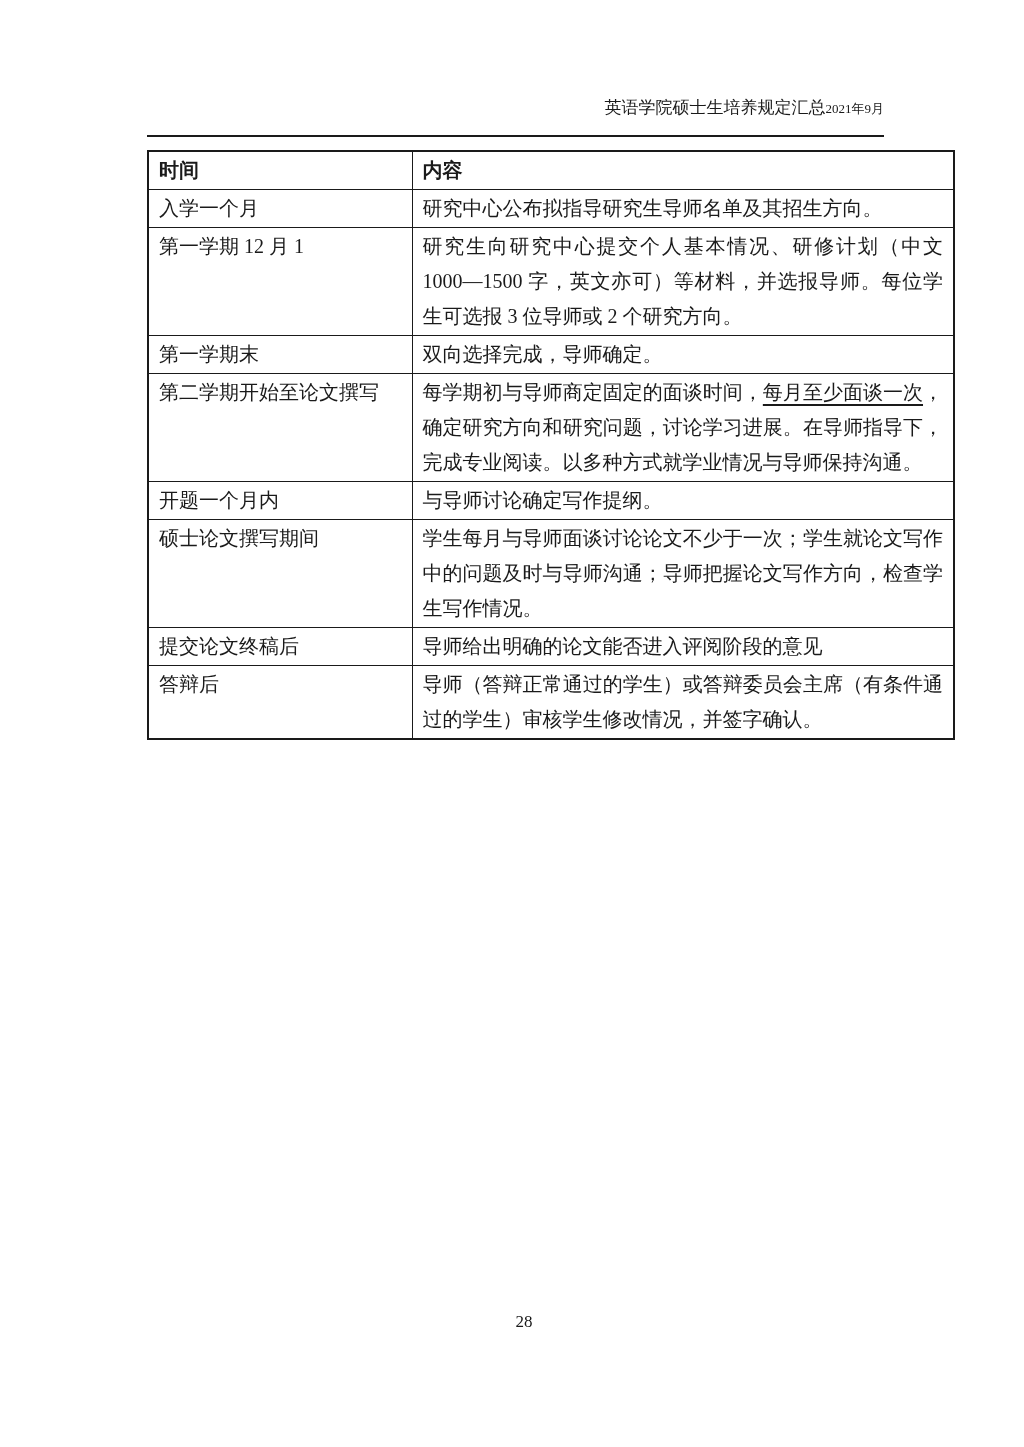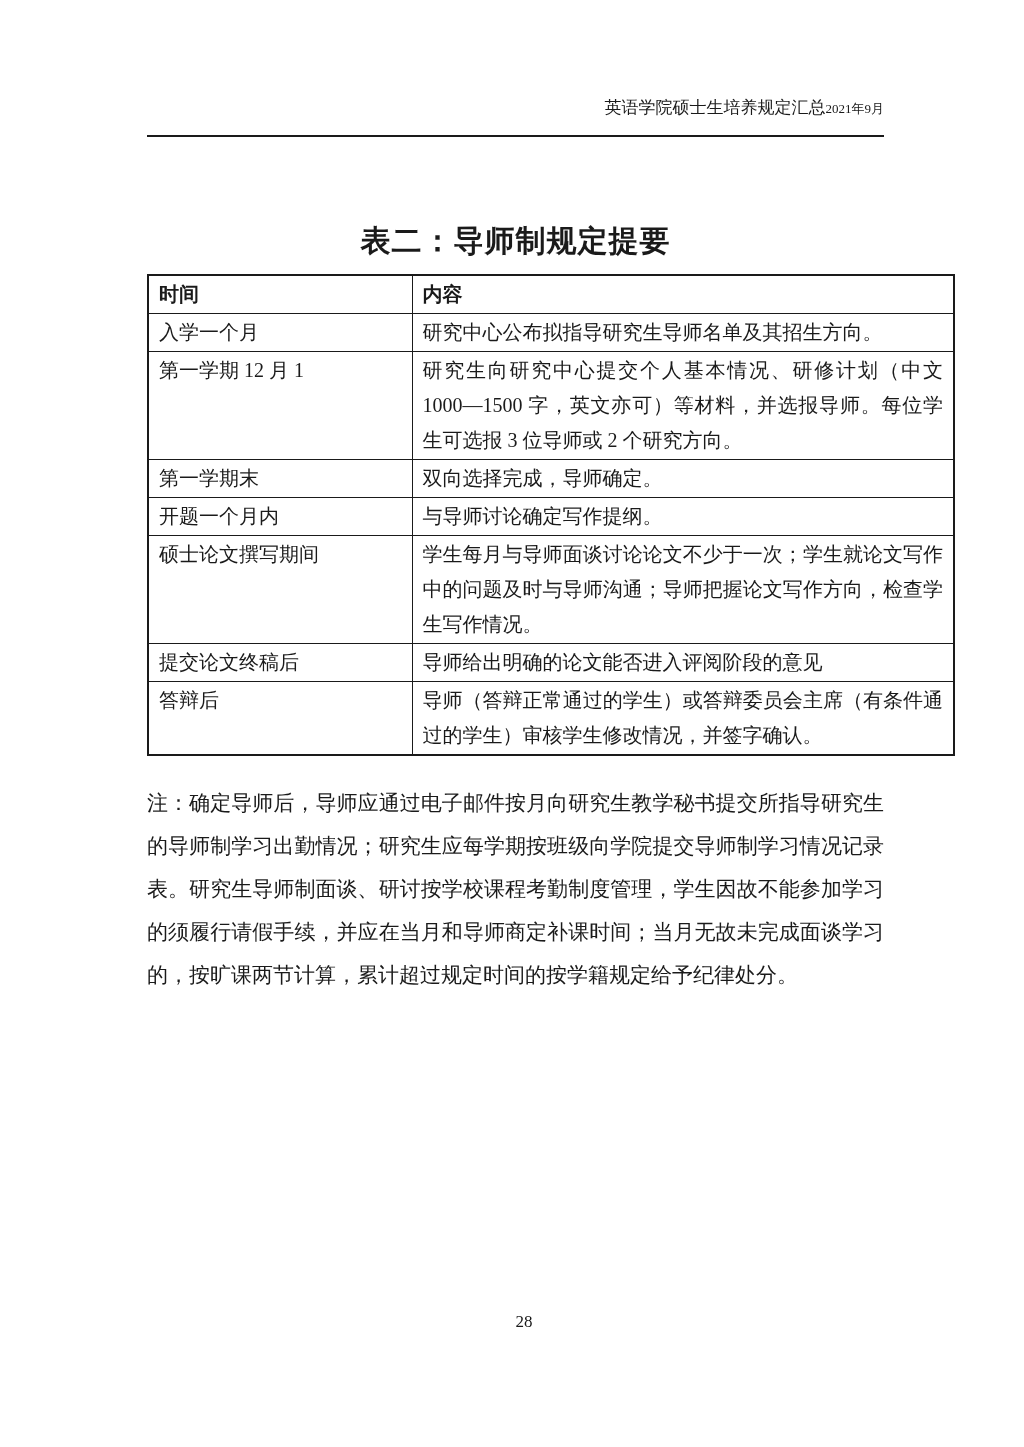--- a/index.html
+++ b/index.html
@@ -89,21 +89,20 @@
 <body>
 
 <div class="content">
 
   <div class="doc-header">
     <span>英语学院硕士生培养规定汇总</span><span class="hdr-date">2021年9月</span>
   </div>
 
   <div class="header-rule"></div>
 
-  <div class="title">表二：导师制规定提要</div>
 
   <table class="reg-table">
     <colgroup>
       <col class="col-time">
       <col class="col-content">
     </colgroup>
     <thead>
       <tr>
         <th>时间</th>
         <th>内容</th>
@@ -116,35 +115,38 @@
         </tr>
         <tr>
           <td class="cell-time">第一学期 12 月 1</td>
           <td class="cell-content"><span>研究生向研究中心提交个人基本情况、研修计划（中文 1000—1500 字，英文亦可）等材料，并选报导师。每位学生可选报 3 位导师或 2 个研究方向。</span></td>
         </tr>
         <tr>
           <td class="cell-time">第一学期末</td>
           <td class="cell-content"><span>双向选择完成，导师确定。</span></td>
         </tr>
         <tr>
+          <td class="cell-time">第二学期开始至论文撰写</td>
+          <td class="cell-content"><span>每学期初与导师商定固定的面谈时间，</span><span class="underline">每月至少面谈一次</span><span>，确定研究方向和研究问题，讨论学习进展。在导师指导下，完成专业阅读。以多种方式就学业情况与导师保持沟通。</span></td>
+        </tr>
+        <tr>
           <td class="cell-time">开题一个月内</td>
           <td class="cell-content"><span>与导师讨论确定写作提纲。</span></td>
         </tr>
         <tr>
           <td class="cell-time">硕士论文撰写期间</td>
           <td class="cell-content"><span>学生每月与导师面谈讨论论文不少于一次；学生就论文写作中的问题及时与导师沟通；导师把握论文写作方向，检查学生写作情况。</span></td>
         </tr>
         <tr>
           <td class="cell-time">提交论文终稿后</td>
           <td class="cell-content"><span>导师给出明确的论文能否进入评阅阶段的意见</span></td>
         </tr>
         <tr>
           <td class="cell-time">答辩后</td>
           <td class="cell-content"><span>导师（答辩正常通过的学生）或答辩委员会主席（有条件通过的学生）审核学生修改情况，并签字确认。</span></td>
         </tr>
       </tbody>
   </table>
 
-  <p class="note">注：确定导师后，导师应通过电子邮件按月向研究生教学秘书提交所指导研究生的导师制学习出勤情况；研究生应每学期按班级向学院提交导师制学习情况记录表。研究生导师制面谈、研讨按学校课程考勤制度管理，学生因故不能参加学习的须履行请假手续，并应在当月和导师商定补课时间；当月无故未完成面谈学习的，按旷课两节计算，累计超过规定时间的按学籍规定给予纪律处分。</p>
 
 </div>
 
 <div class="page-number">28</div>
 
 </body></html>

